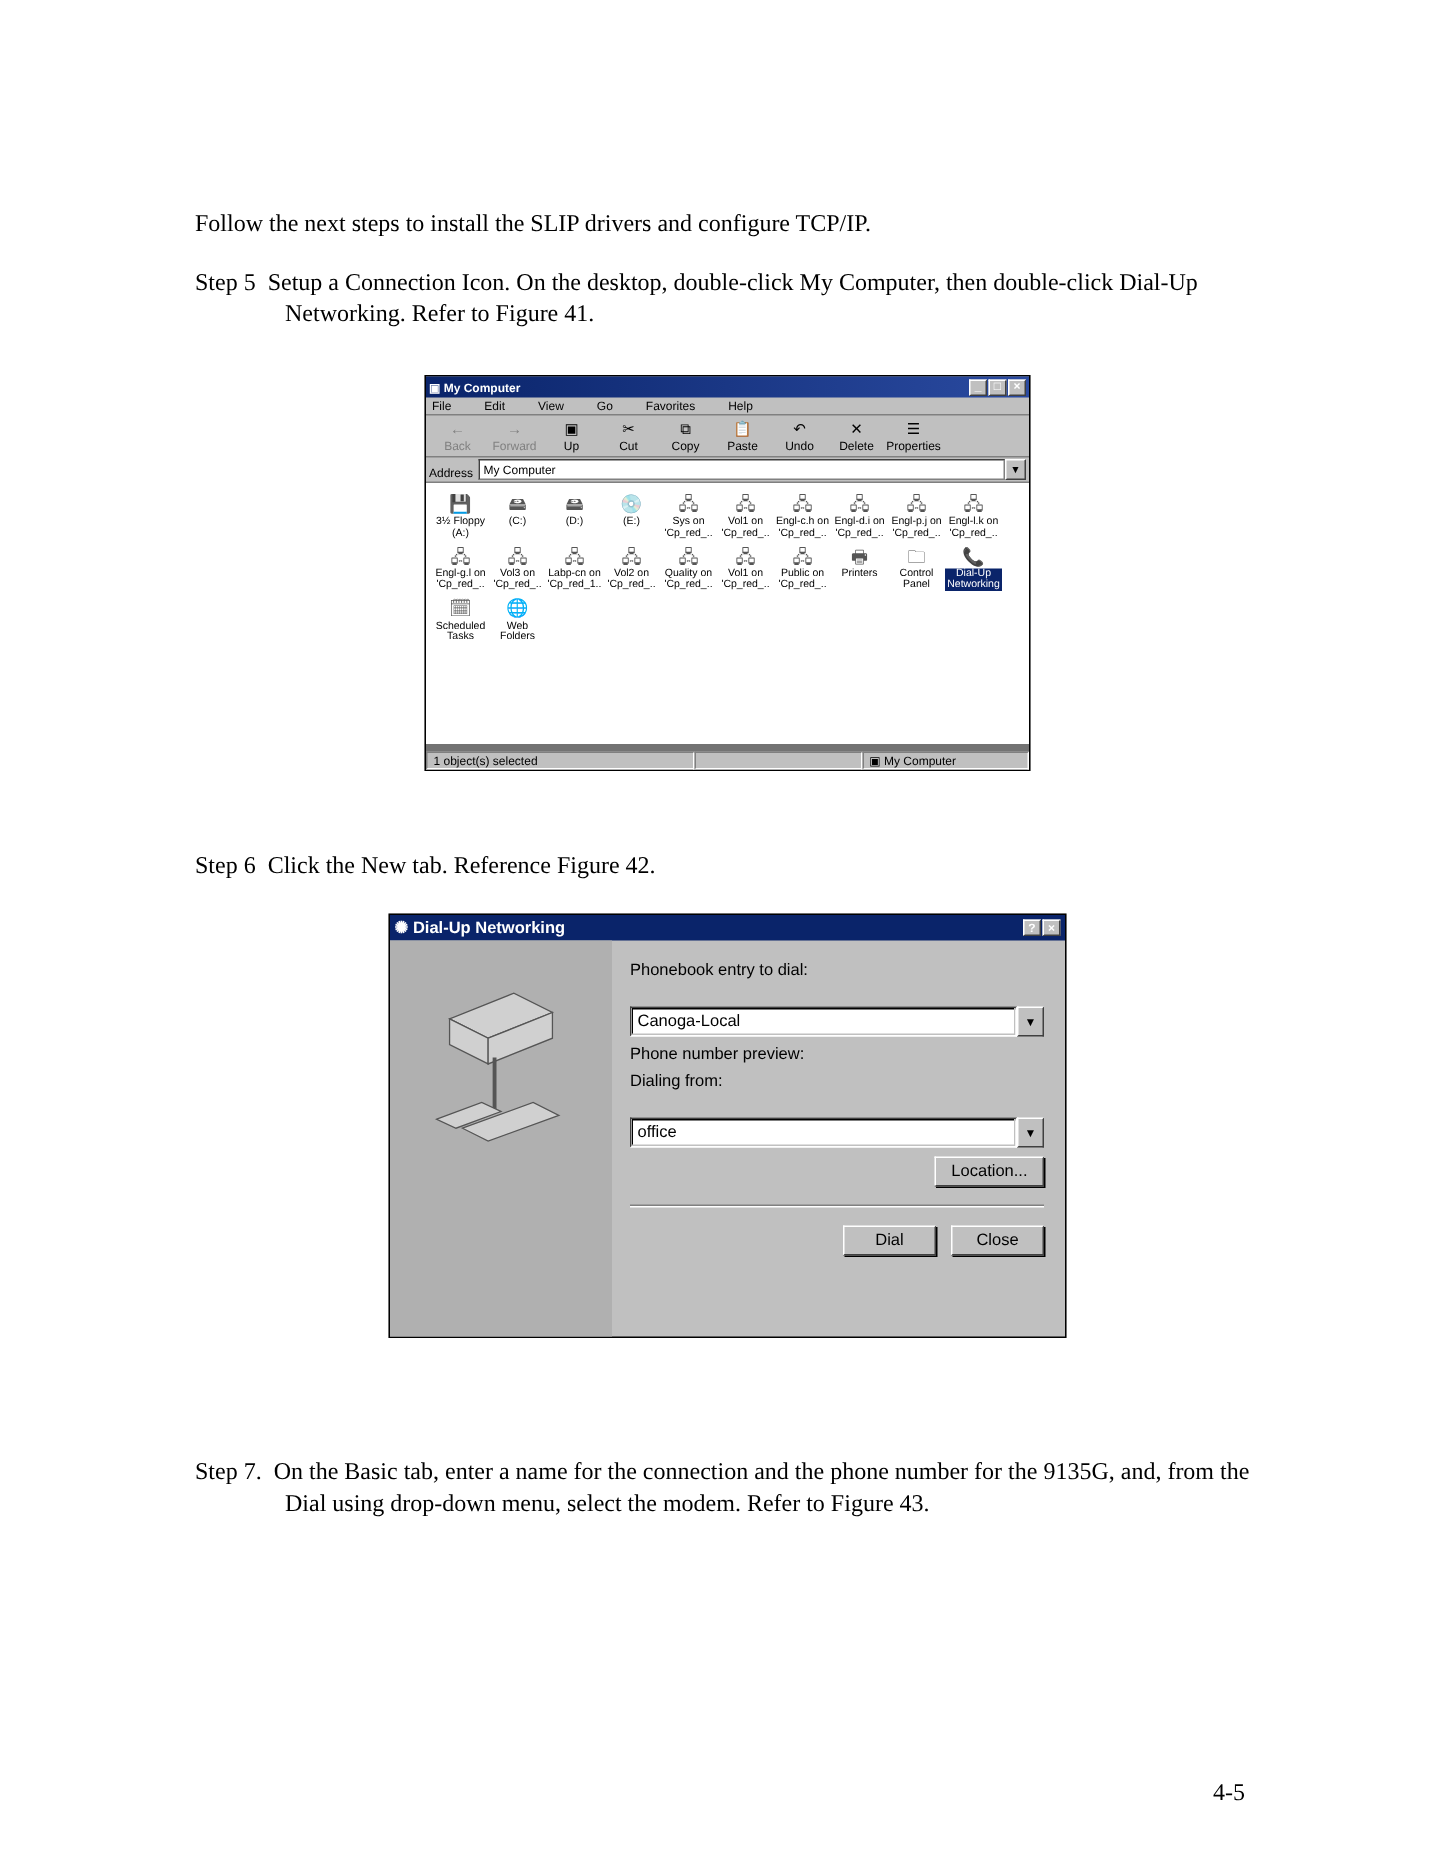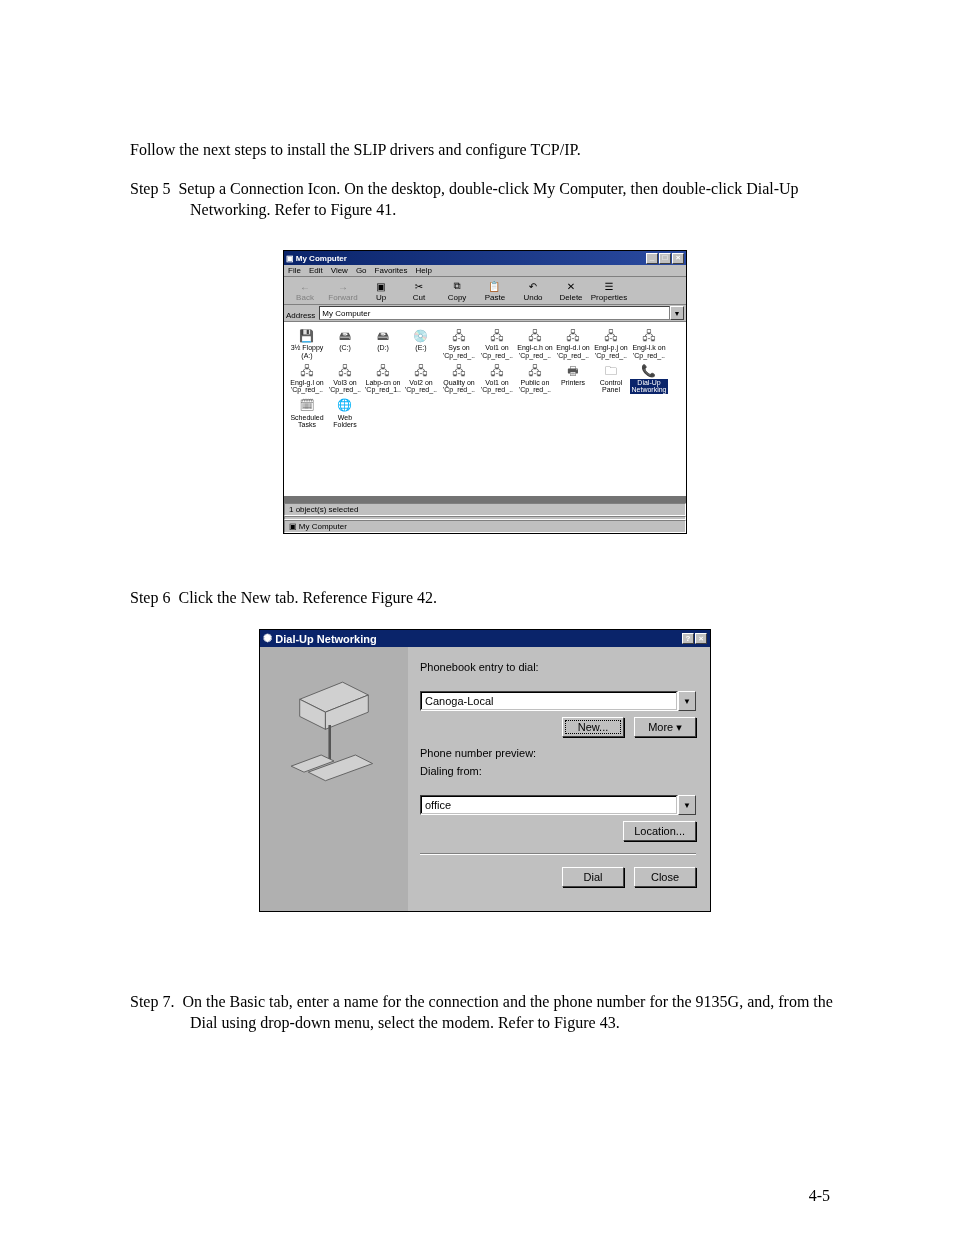--- a/index.html
+++ b/index.html
@@ -45,21 +45,21 @@
     width: 12px; height: 11px;
     background: #c0c0c0;
     border: 1px solid #fff;
     border-right-color:#404040; border-bottom-color:#404040;
     margin-left: 1px;
     display:flex; align-items:center; justify-content:center;
     font-size:8px; line-height:1;
     box-sizing:border-box;
   }
   .mc-menu {
-    display:flex; gap:8px;
+    display:flex; gap:22px;
     padding: 1px 4px;
     border-bottom:1px solid #808080;
   }
   .mc-menu span { }
   .mc-tbar {
     display:flex;
     padding: 2px 2px;
     border-bottom:1px solid #808080;
     gap:0;
   }
@@ -103,23 +103,22 @@
   }
   .ficon .pic {
     height:16px; display:flex; align-items:center; justify-content:center;
     font-size:12px; color:#555;
   }
   .ficon .lbl { font-size:7px; }
   .ficon.sel .pic { color:#fff; }
   .ficon.sel .lbl { background:#0a246a; color:#fff; }
   .mc-status {
     display:flex;
-    border-top:7px solid #737373;
+    border-top:5px solid #737373;
     font-size:8px;
-    flex-direction:column;
   }
   .mc-status .cell {
     border:1px solid #808080; border-right-color:#fff; border-bottom-color:#fff;
     padding:1px 4px; height:12px; box-sizing:border-box;
     display:flex; align-items:center;
   }
 
   
   .dun {
     width: 450px;
@@ -390,28 +389,20 @@
         </div>
       </div>
       <div class="dun-right">
         <div class="field-label">Phonebook entry to dial:</div>
         <div class="combo">
           <div class="box">
               <span>Canoga-Local</span>
             </div>
           <div class="arr">▼</div>
         </div>
-        <div class="row-right">
-          <span class="btn default">
-              <span>New...</span>
-            </span>
-          <span class="btn">
-              <span>More ▾</span>
-            </span>
-        </div>
 
         <div class="field-label">Phone number preview:</div>
 
         <div class="field-label" style="margin-top:6px">Dialing from:</div>
         <div class="combo">
           <div class="box">
               <span>office</span>
             </div>
           <div class="arr">▼</div>
         </div>

